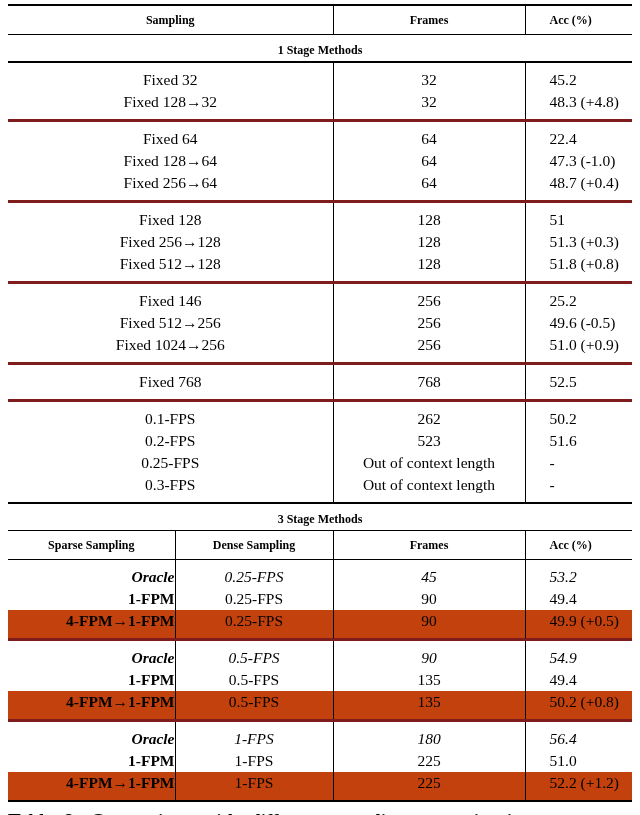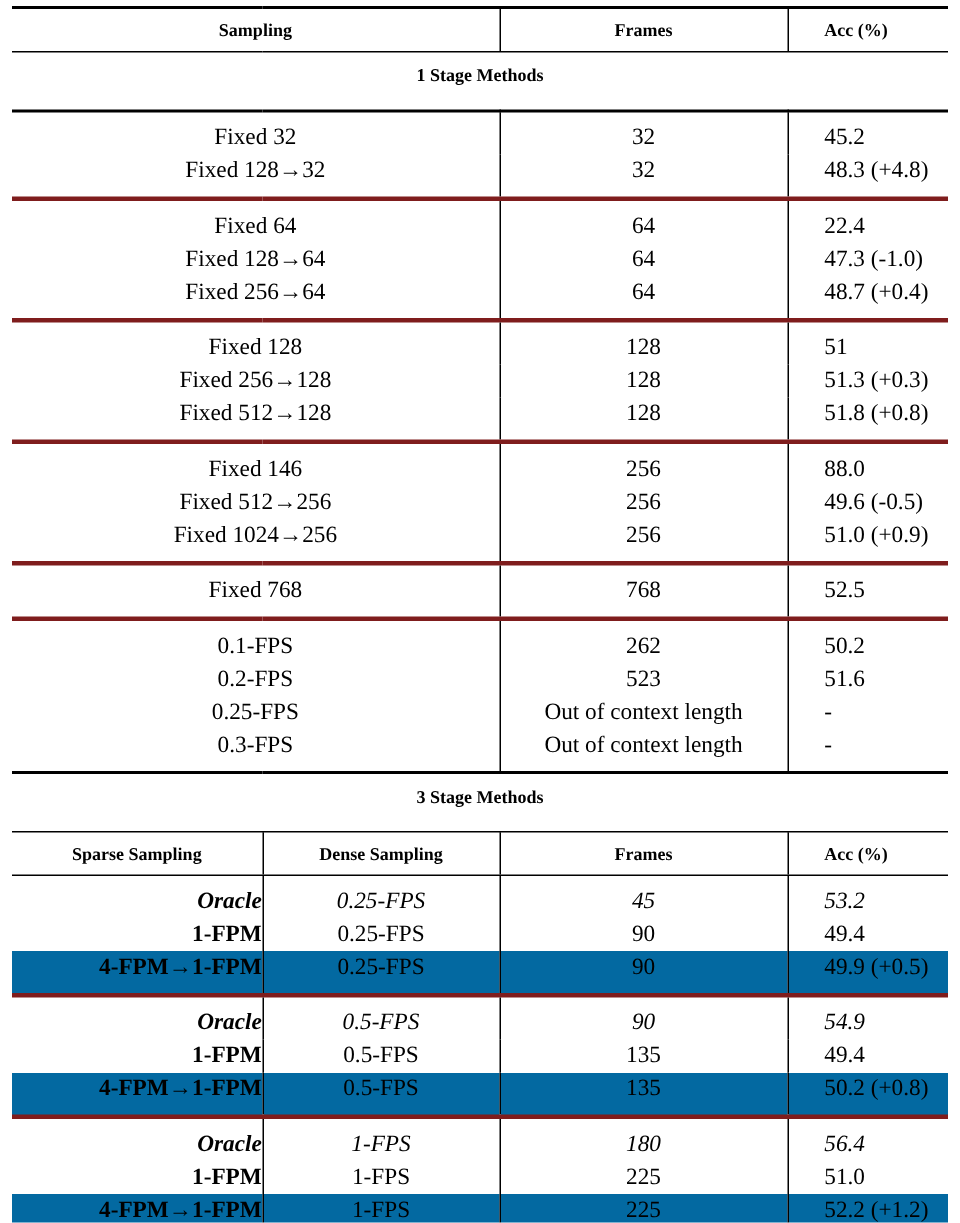--- a/index.html
+++ b/index.html
@@ -27,25 +27,25 @@
   .c  { text-align: center; }
   .l  { text-align: left; padding-left: 24px; margin-left: 41px; }
   .ll { text-align: right; padding-left: 3px; font-weight: bold; }
   .b  { font-weight: 700; font-size: 12px; }
   .bar { border-left: 1px solid #000; }
   tr.rt  > td { border-top: 3px solid #7f1d1d; }
   tr.rt2 > td { border-top: 2px solid #000; }
   tr.rb  > td { border-bottom: 1px solid #000; }
   tr.rb2 > td { border-bottom: 2px solid #000; }
   tr.hdr > td { padding-top: 3px; padding-bottom: 3px; }
-  tr.sec > td { padding-top: 4px; padding-bottom: 12px; }
+  tr.sec > td { padding-top: 4px; padding-bottom: 0; }
   tr.pt  > td { padding-top: 6px; }
   tr.pb  > td { padding-bottom: 6px; }
   tr.it  > td { font-style: italic; }
-  tr.hl  > td { background: #0369a1; }
+  tr.hl  > td { background: #c2410c; }
   .caption {
     margin: 7px 8px 0 8px;
     height: 13px;
     overflow: hidden;
     font-weight: 700;
     font-size: 19px;
     line-height: 24px;
     word-spacing: 7px;
     white-space: nowrap;
   }
@@ -105,21 +105,21 @@
         <td class="l bar">51.3 (+0.3)</td>
       </tr>
       <tr class="pb">
         <td class="c" colspan="2">Fixed 512→128</td>
         <td class="c bar">128</td>
         <td class="l bar">51.8 (+0.8)</td>
       </tr>
       <tr class="rt pt">
         <td class="c" colspan="2">Fixed 146</td>
         <td class="c bar">256</td>
-        <td class="l bar">88.0</td>
+        <td class="l bar">25.2</td>
       </tr>
       <tr>
         <td class="c" colspan="2">Fixed 512→256</td>
         <td class="c bar">256</td>
         <td class="l bar">49.6 (-0.5)</td>
       </tr>
       <tr class="pb">
         <td class="c" colspan="2">Fixed 1024→256</td>
         <td class="c bar">256</td>
         <td class="l bar">51.0 (+0.9)</td>

